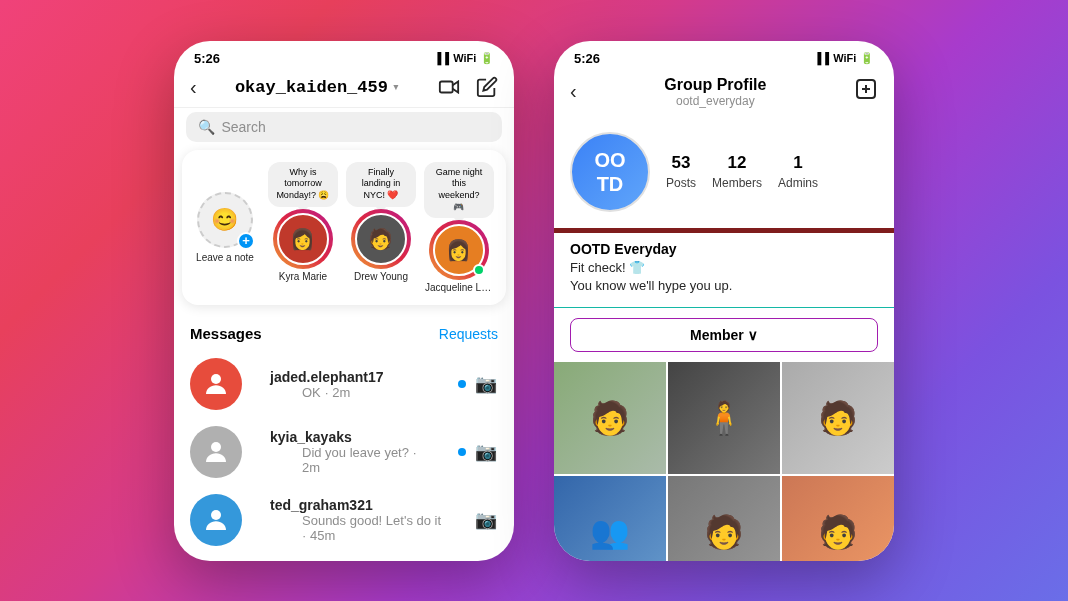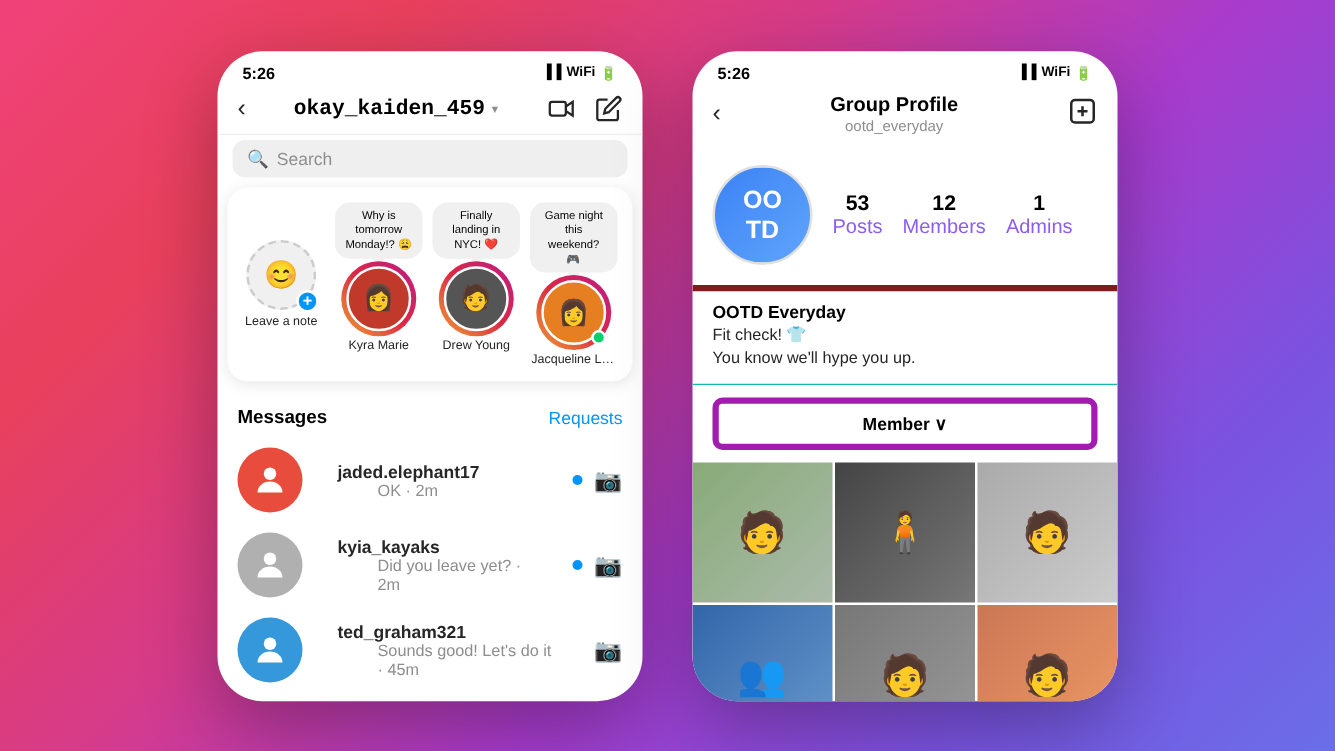--- a/index.html
+++ b/index.html
@@ -279,22 +279,22 @@
       text-align: center;
     }
 
     .stat-number {
       font-size: 17px;
       font-weight: 700;
       display: block;
     }
 
     .stat-label {
-      font-size: 16px;
-      color: #8b5cf6;
+      font-size: 12px;
+      color: #404040;
     }
 
     .group-info {
       padding: 8px 16px 12px;
       border-bottom: 1px solid #14b8a6;
     }
 
     .group-name {
       font-size: 14px;
       font-weight: 700;
@@ -302,21 +302,21 @@
     }
 
     .group-bio {
       font-size: 13px;
       color: #262626;
       line-height: 1.4;
     }
 
     .member-btn {
       margin: 10px 16px;
-      border: 5px solid #a21caf;
+      border: 1px solid #a21caf;
       border-radius: 8px;
       padding: 8px;
       text-align: center;
       font-size: 14px;
       font-weight: 600;
       cursor: pointer;
       display: flex;
       align-items: center;
       justify-content: center;
       gap: 4px;

